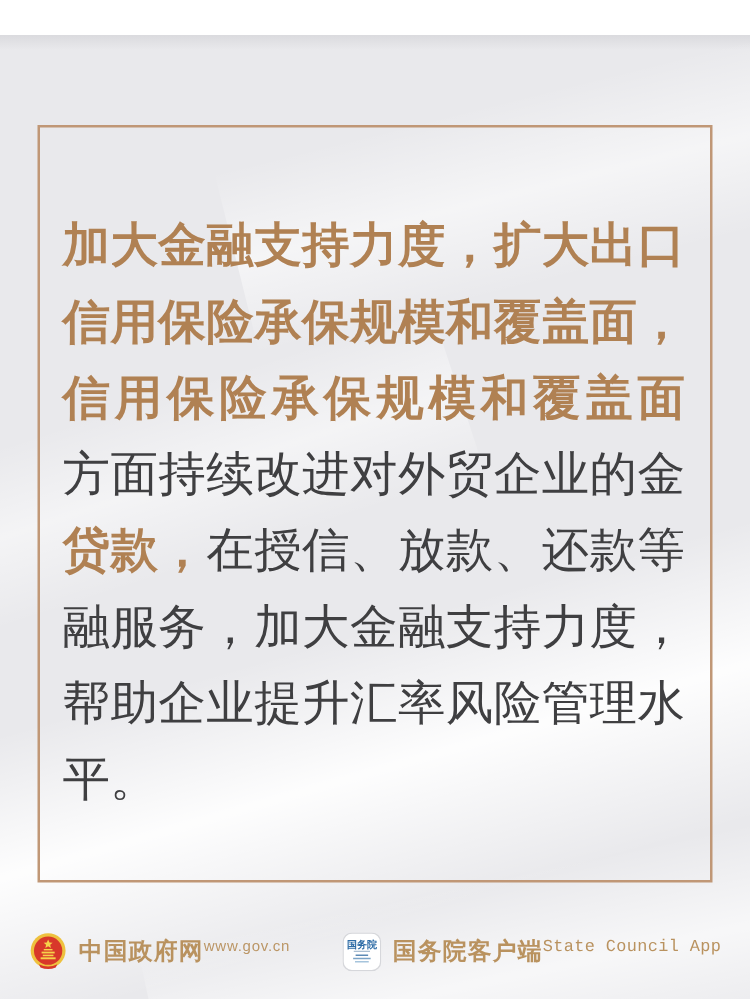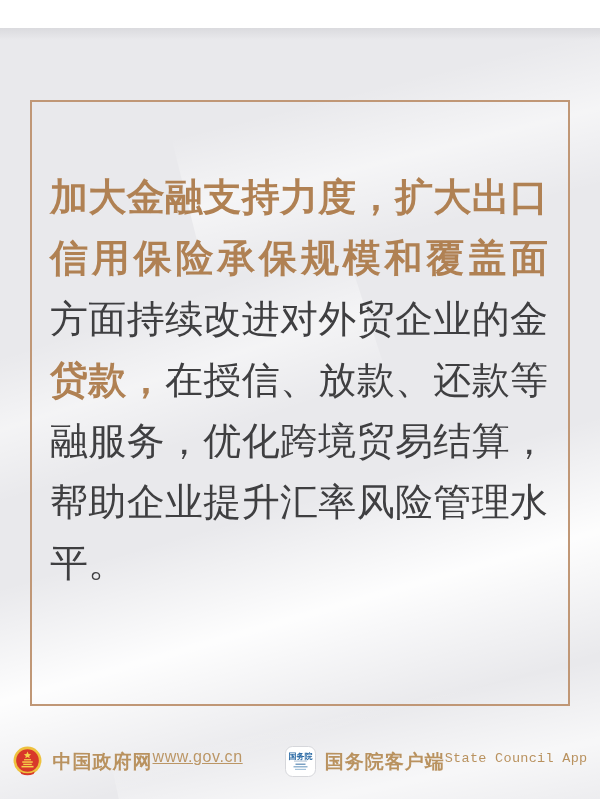--- a/index.html
+++ b/index.html
@@ -85,25 +85,24 @@
   .brand-icon{flex:0 0 auto;display:block;}
   .brand-col{display:flex;justify-content:flex-start;}
   .brand-name{
     font-size:19px;
     font-weight:bold;
     line-height:21px;
     letter-spacing:1px;
     white-space:nowrap;
   }
   .brand-sub-sans{
-    font-size:16px;
+    font-size:12px;
     line-height:12px;
     letter-spacing:0.6px;
     opacity:0.95;
-    text-decoration:underline;
   }
   .brand-sub-serif{
     font-family:Liberation Mono, monospace;
     font-size:13.5px;
     line-height:15px;
     letter-spacing:0.3px;
   }
 </style>
 </head>
 <body>
@@ -112,24 +111,25 @@
   <div class="streak streak-1"></div>
   <div class="streak streak-2"></div>
   <div class="streak streak-3"></div>
   <div class="streak streak-4"></div>
   <div class="edge-shade"></div>
 
   <div class="frame"></div>
 
   <div class="text-block">
       <div class="line"><span class="em">加大金融支持力度，扩大出口</span></div>
+      <div class="line"><span class="em">信用保险承保规模和覆盖面，</span></div>
       <div class="line"><span class="em">信用保险承保规模和覆盖面</span></div>
       <div class="line"><span class="reg">方面持续改进对外贸企业的金</span></div>
       <div class="line"><span class="em">贷款，</span><span class="reg">在授信、放款、还款等</span></div>
-      <div class="line"><span class="reg">融服务，优化跨境贸易结算，</span></div>
+      <div class="line"><span class="reg">融服务，加大金融支持力度，</span></div>
       <div class="line"><span class="reg">帮助企业提升汇率风险管理水</span></div>
       <div class="line"><span class="reg">平。</span></div>
     </div>
 
   <div class="footer">
 
     <div class="brand">
       <svg class="brand-icon" width="31" height="31" viewBox="0 0 32 32">
         <circle cx="16" cy="15" r="14.4" fill="#eec13e"></circle>
         <circle cx="16" cy="15" r="11.7" fill="#d8382a"></circle>

